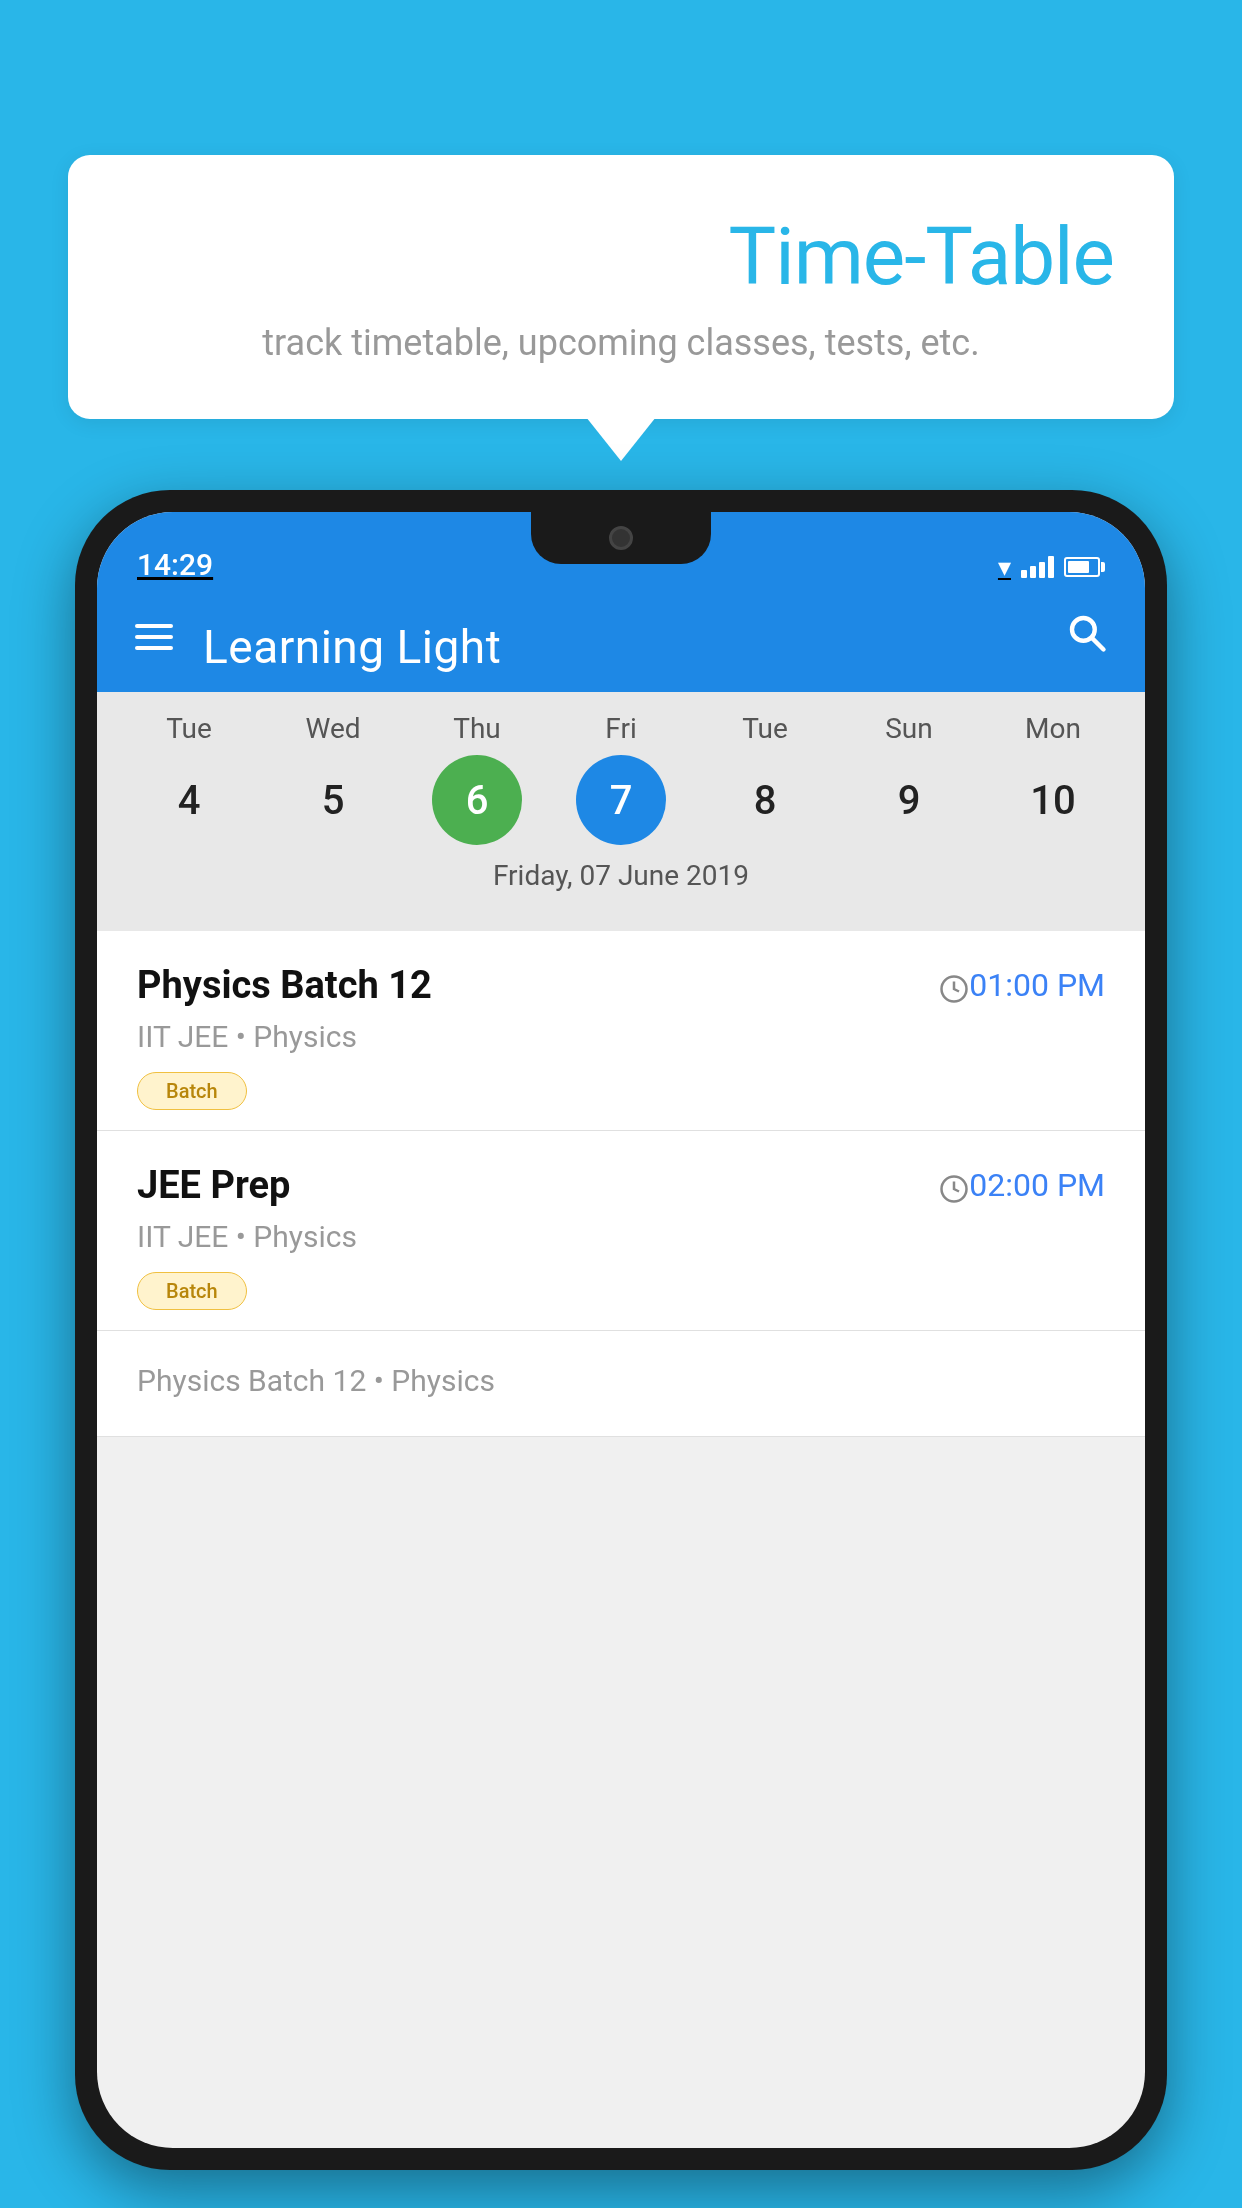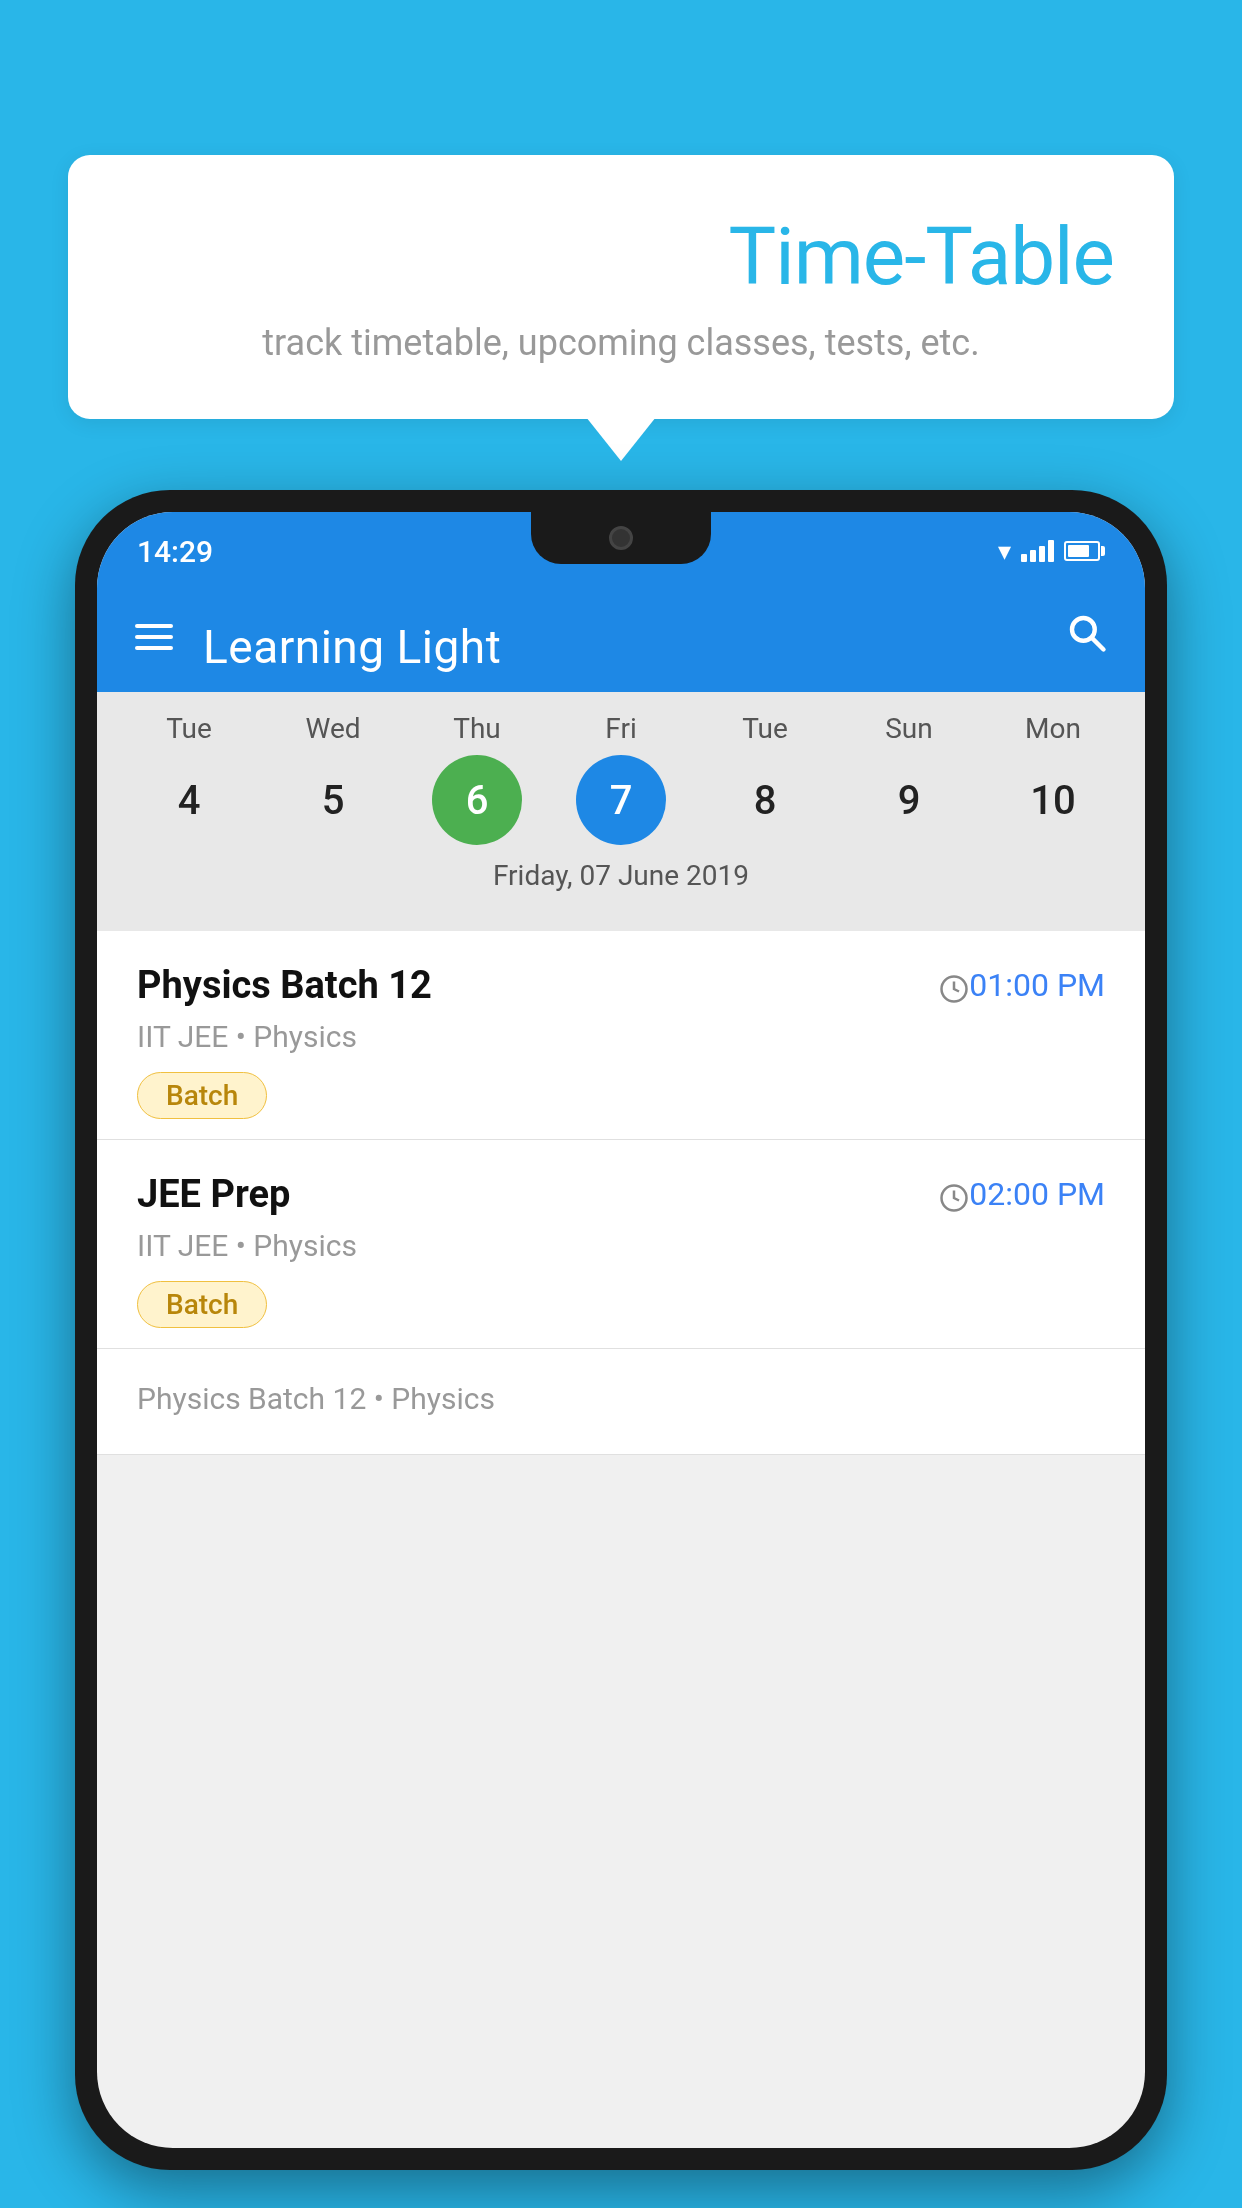--- a/index.html
+++ b/index.html
@@ -110,24 +110,25 @@
       background: #333;
       border-radius: 50%;
       border: 3px solid #444;
     }
 
     
     .status-bar {
       height: 70px;
       background: #1E88E5;
       display: flex;
-      align-items: center;
+      align-items: flex-end;
       justify-content: space-between;
       padding: 0 40px;
       padding-top: 8px;
+      text-decoration: underline;
     }
 
     .status-time {
       color: white;
       font-size: 30px;
       font-weight: 500;
     }
 
     .status-icons {
       display: flex;
@@ -260,21 +261,21 @@
       margin-bottom: 18px;
     }
 
     .batch-tag {
       display: inline-block;
       background: #FFF3CD;
       color: #B8860B;
       border: 1.5px solid #F0C040;
       border-radius: 30px;
       padding: 6px 28px;
-      font-size: 28px;
+      font-size: 20px;
       font-weight: 500;
     }
 
     
     .hamburger {
       display: flex;
       flex-direction: column;
       gap: 7px;
       cursor: pointer;
     }

